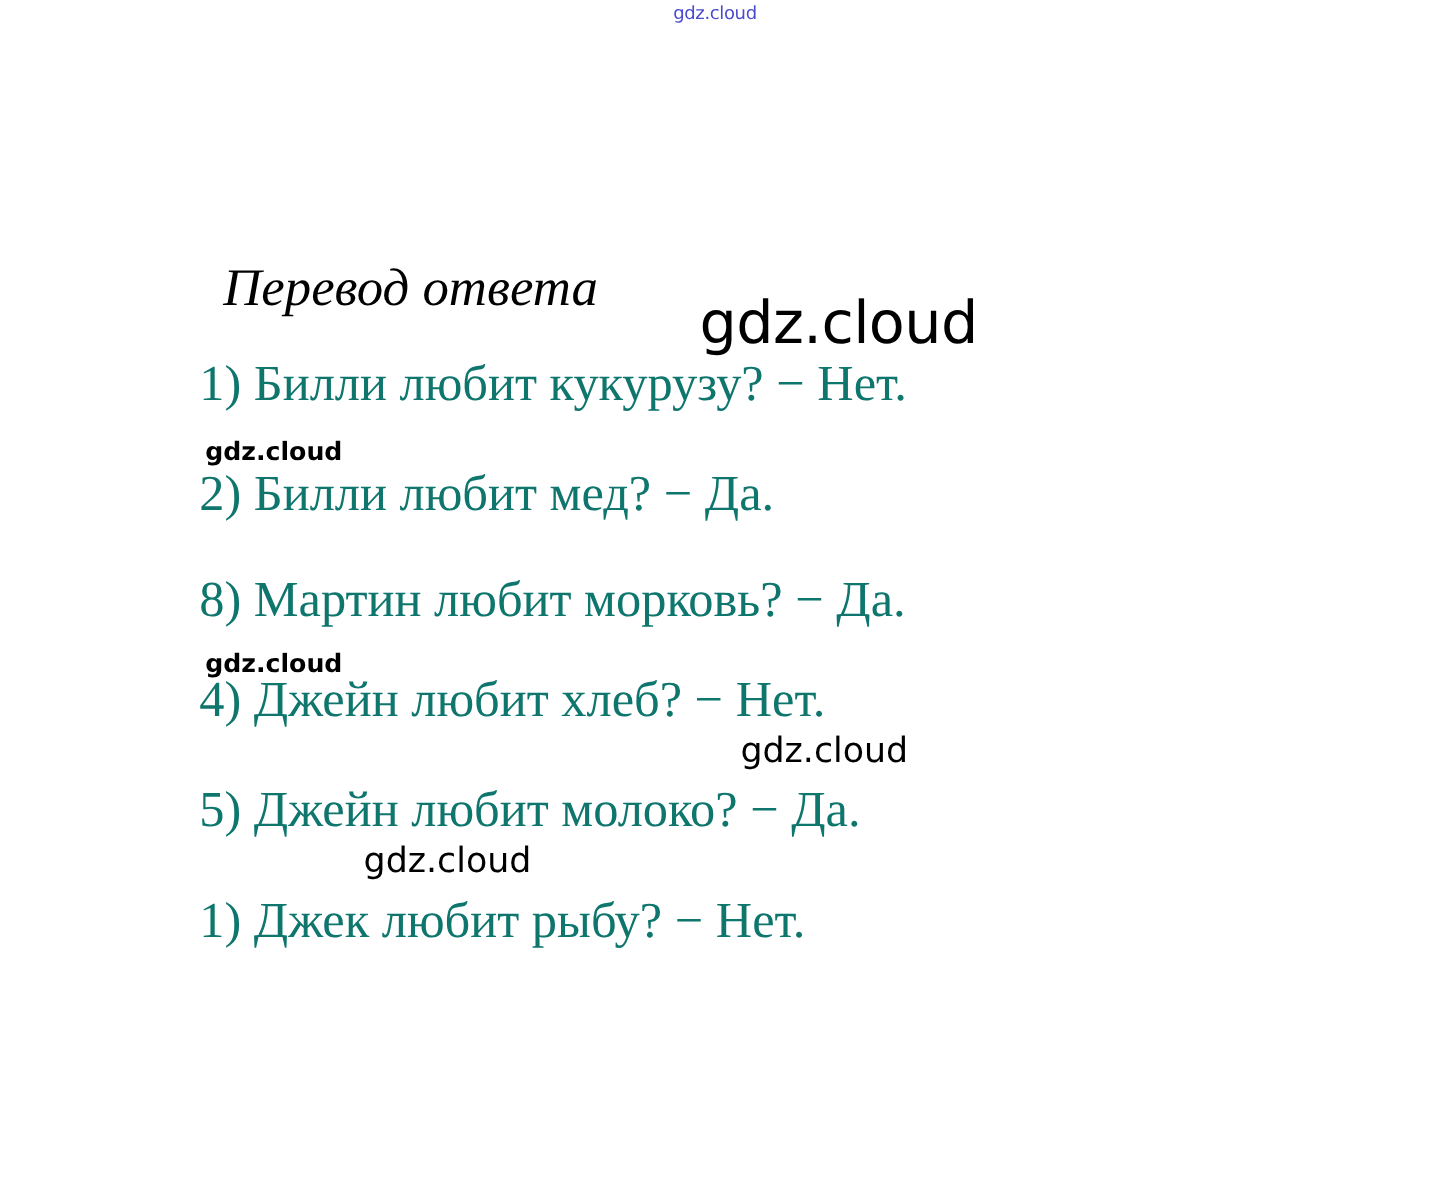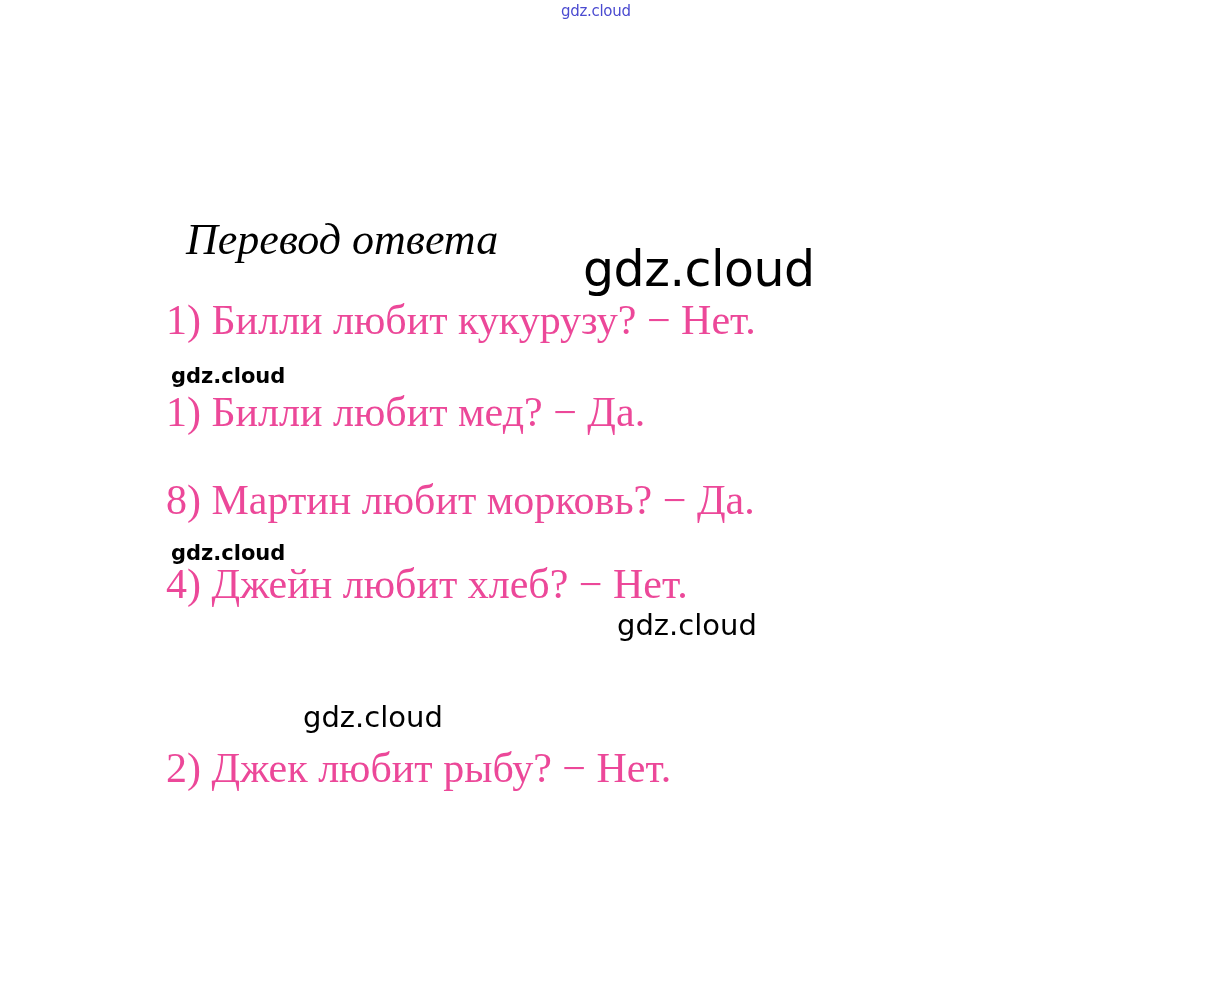--- a/index.html
+++ b/index.html
@@ -54,21 +54,21 @@
     color: #000000;
     letter-spacing: -0.5px;
     white-space: nowrap;
   }
 
   .line {
     position: absolute;
     left: 166px;
     font-family: "Liberation Serif", serif;
     font-size: 42px;
-    color: #ec4899;
+    color: #0f766e;
     white-space: nowrap;
   }
 
   .wm-small {
     position: absolute;
     font-family: "DejaVu Sans", sans-serif;
     font-weight: bold;
     font-size: 21px;
     color: #000000;
     white-space: nowrap;
@@ -89,28 +89,29 @@
   <div class="wm-top">gdz.cloud</div>
 
   <div class="heading">Перевод ответа</div>
 
   <div class="wm-big">gdz.cloud</div>
 
   <div class="line" style="top:296px;">1) Билли любит кукурузу? − Нет.</div>
 
   <div class="wm-small" style="left:171px; top:364px;">gdz.cloud</div>
 
-  <div class="line" style="top:388px;">1) Билли любит мед? − Да.</div>
+  <div class="line" style="top:388px;">2) Билли любит мед? − Да.</div>
 
   <div class="line" style="top:476px;">8) Мартин любит морковь? − Да.</div>
 
   <div class="wm-small" style="left:171px; top:541px;">gdz.cloud</div>
 
   <div class="line" style="top:560px;">4) Джейн любит хлеб? − Нет.</div>
 
   <div class="wm-mid" style="left:617px; top:608px;">gdz.cloud</div>
 
+  <div class="line" style="top:651px;">5) Джейн любит молоко? − Да.</div>
 
   <div class="wm-mid" style="left:303px; top:700px;">gdz.cloud</div>
 
-  <div class="line" style="top:744px;">2) Джек любит рыбу? − Нет.</div>
+  <div class="line" style="top:744px;">1) Джек любит рыбу? − Нет.</div>
 
 </div>
 
 </body></html>

